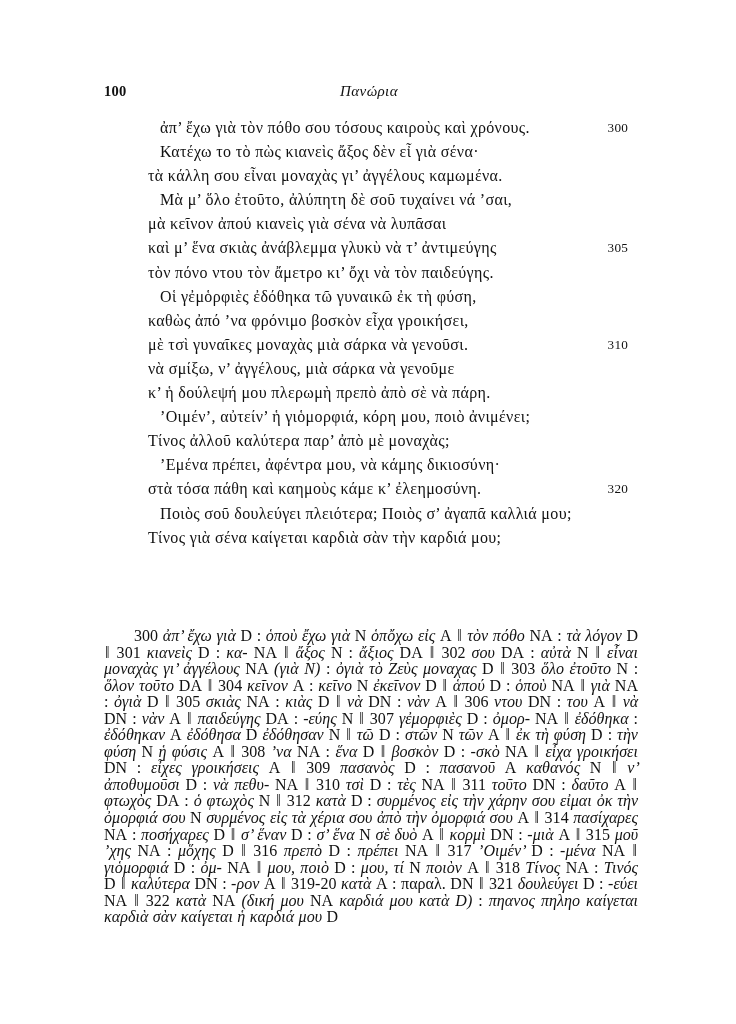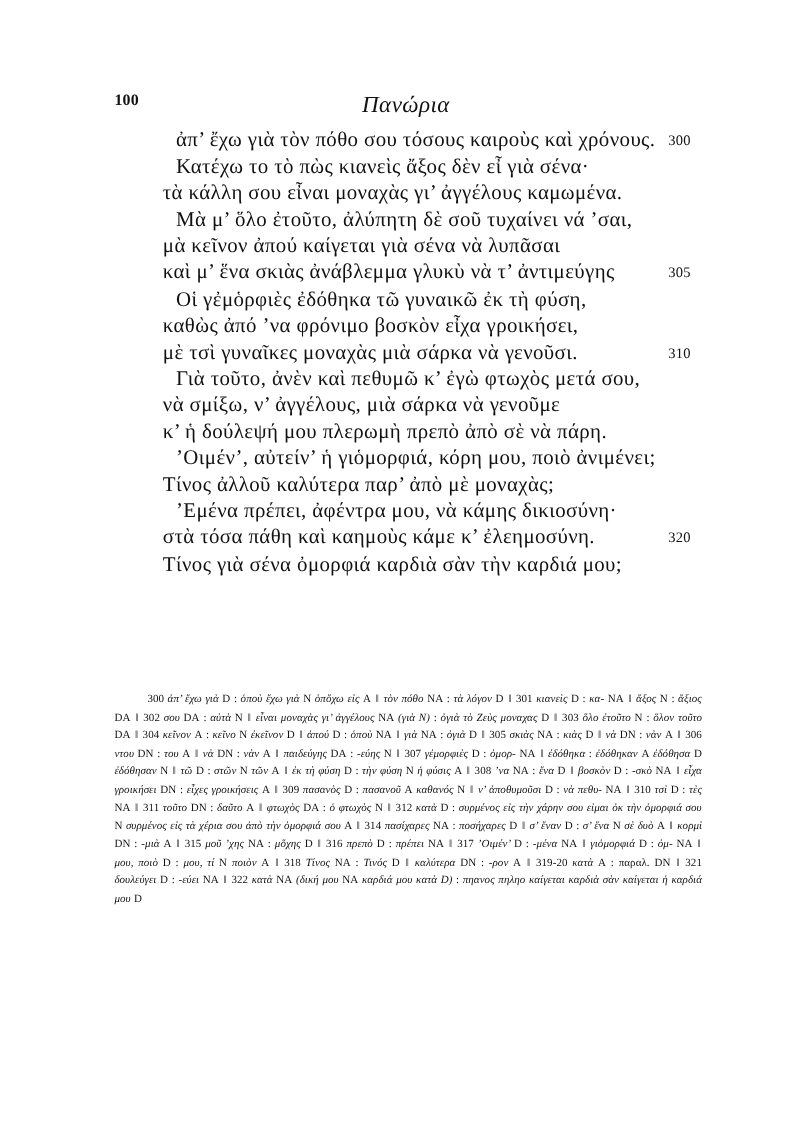--- a/index.html
+++ b/index.html
@@ -42,40 +42,40 @@
     font-weight: bold;
     letter-spacing: .2px;
   }
   .head-title {
     position: absolute;
     left: 0;
     top: 0;
     width: 530px;
     text-align: center;
     font-style: italic;
-    font-size: 21px;
+    font-size: 15px;
     letter-spacing: .4px;
   }
 
   
   .verse-block {
     position: absolute;
     left: 104px;
     top: 88px;
     width: 530px;
   }
   .verse-line {
     position: relative;
     height: 24.1px;
     line-height: 24.1px;
     white-space: nowrap;
   }
   .verse-text {
     display: inline-block;
-    font-size: 19px;
+    font-size: 16px;
     letter-spacing: .35px;
     padding-left: 56px;
   }
   .verse-line.indent .verse-text {
     padding-left: 44px;
   }
   .line-num {
     position: absolute;
     right: 6px;
     top: 0;
@@ -83,21 +83,21 @@
     letter-spacing: .2px;
     font-family: "Liberation Serif", "DejaVu Serif", serif;
   }
 
   
   .apparatus {
     position: absolute;
     left: 104px;
     top: 600px;
     width: 534px;
-    font-size: 10px;
+    font-size: 16px;
     line-height: 16.55px;
     text-align: justify;
     letter-spacing: .05px;
     text-indent: 30px;
     font-style: italic;
     word-spacing: .4px;
   }
   .apparatus .up {
     font-style: normal;
   }
@@ -114,30 +114,31 @@
   <div class="running-head">
     <span class="folio">100</span>
     <span class="head-title">Πανώρια</span>
   </div>
 
   <div class="verse-block">
       <div class="verse-line"><span class="verse-text">ἀπ’ ἔχω γιὰ τὸν πόθο σου τόσους καιροὺς καὶ χρόνους.</span><span class="line-num">300</span></div>
       <div class="verse-line"><span class="verse-text">Κατέχω το τὸ πὼς κιανεὶς ἄξος δὲν εἶ γιὰ σένα·</span></div>
       <div class="verse-line indent"><span class="verse-text">τὰ κάλλη σου εἶναι μοναχὰς γι’ ἀγγέλους καμωμένα.</span></div>
       <div class="verse-line"><span class="verse-text">Μὰ μ’ ὅλο ἐτοῦτο, ἀλύπητη δὲ σοῦ τυχαίνει νά ’σαι,</span></div>
-      <div class="verse-line indent"><span class="verse-text">μὰ κεῖνον ἀπού καίγεται γιὰ σένα νὰ λυπᾶσαι</span></div>
+      <div class="verse-line indent"><span class="verse-text">μὰ κεῖνον ἀπού κιανεὶς γιὰ σένα νὰ λυπᾶσαι</span></div>
       <div class="verse-line indent"><span class="verse-text">καὶ μ’ ἕνα σκιὰς ἀνάβλεμμα γλυκὺ νὰ τ’ ἀντιμεύγης</span><span class="line-num">305</span></div>
+      <div class="verse-line indent"><span class="verse-text">τὸν πόνο ντου τὸν ἄμετρο κι’ ὄχι νὰ τὸν παιδεύγης.</span></div>
       <div class="verse-line"><span class="verse-text">Οἱ γἐμὁρφιὲς ἐδόθηκα τῶ γυναικῶ ἐκ τὴ φύση,</span></div>
       <div class="verse-line indent"><span class="verse-text">καθὼς ἀπό ’να φρόνιμο βοσκὸν εἶχα γροικήσει,</span></div>
       <div class="verse-line indent"><span class="verse-text">μὲ τσὶ γυναῖκες μοναχὰς μιὰ σάρκα νὰ γενοῦσι.</span><span class="line-num">310</span></div>
-      <div class="verse-line"><span class="verse-text">Γιὰ τοῦτο, ἀνὲν καὶ πεθυμῶ κ’ ἐγὼ φτωχὸς μετά σου,</span></div>
       <div class="verse-line indent"><span class="verse-text">νὰ σμίξω, ν’ ἀγγέλους, μιὰ σάρκα νὰ γενοῦμε</span></div>
       <div class="verse-line indent"><span class="verse-text">κ’ ἡ δούλεψή μου πλερωμὴ πρεπὸ ἀπὸ σὲ νὰ πάρη.</span></div>
       <div class="verse-line"><span class="verse-text">’Οιμέν’, αὐτείν’ ἡ γιὁμορφιά, κόρη μου, ποιὸ ἀνιμένει;</span></div>
       <div class="verse-line indent"><span class="verse-text">Τίνος ἀλλοῦ καλύτερα παρ’ ἀπὸ μὲ μοναχὰς;</span></div>
       <div class="verse-line"><span class="verse-text">’Εμένα πρέπει, ἀφέντρα μου, νὰ κάμης δικιοσύνη·</span></div>
       <div class="verse-line indent"><span class="verse-text">στὰ τόσα πάθη καὶ καημοὺς κάμε κ’ ἐλεημοσύνη.</span><span class="line-num">320</span></div>
-      <div class="verse-line indent"><span class="verse-text">Τίνος γιὰ σένα ὀμορφιά καρδιὰ σὰν τὴν καρδιά μου;</span></div>
+      <div class="verse-line"><span class="verse-text">Ποιὸς σοῦ δουλεύγει πλειότερα; Ποιὸς σ’ ἀγαπᾶ καλλιά μου;</span></div>
+      <div class="verse-line indent"><span class="verse-text">Τίνος γιὰ σένα καίγεται καρδιὰ σὰν τὴν καρδιά μου;</span></div>
     </div>
 
   <div class="apparatus"><span class="up">300</span> <span>ἀπ’</span> <span>ἔχω</span> <span>γιὰ</span> <span class="up">D</span> <span class="up">:</span> <span>ὁποὺ</span> <span>ἔχω</span> <span>γιὰ</span> <span class="up">N</span> <span>ὁπὄχω</span> <span>εἰς</span> <span class="up">A</span> <span class="bar">‖</span> <span>τὸν</span> <span>πόθο</span> <span class="up">NA</span> <span class="up">:</span> <span>τὰ</span> <span>λόγον</span> <span class="up">D</span> <span class="bar">‖</span> <span class="up">301</span> <span>κιανεὶς</span> <span class="up">D</span> <span class="up">:</span> <span>κα-</span> <span class="up">NA</span> <span class="bar">‖</span> <span>ἄξος</span> <span class="up">N</span> <span class="up">:</span> <span>ἄξιος</span> <span class="up">DA</span> <span class="bar">‖</span> <span class="up">302</span> <span>σου</span> <span class="up">DA</span> <span class="up">:</span> <span>αὐτὰ</span> <span class="up">N</span> <span class="bar">‖</span> <span>εἶναι</span> <span>μοναχὰς</span> <span>γι’</span> <span>ἀγγέλους</span> <span class="up">NA</span> <span>(γιὰ</span> <span>N)</span> <span class="up">:</span> <span>ὀγιὰ</span> <span>τὸ</span> <span>Ζεὺς</span> <span>μοναχας</span> <span class="up">D</span> <span class="bar">‖</span> <span class="up">303</span> <span>ὅλο</span> <span>ἐτοῦτο</span> <span class="up">N</span> <span class="up">:</span> <span>ὅλον</span> <span>τοῦτο</span> <span class="up">DA</span> <span class="bar">‖</span> <span class="up">304</span> <span>κεῖνον</span> <span class="up">A</span> <span class="up">:</span> <span>κεῖνο</span> <span class="up">N</span> <span>ἐκεῖνον</span> <span class="up">D</span> <span class="bar">‖</span> <span>ἁπού</span> <span class="up">D</span> <span class="up">:</span> <span>ὁποὺ</span> <span class="up">NA</span> <span class="bar">‖</span> <span>γιὰ</span> <span class="up">NA</span> <span class="up">:</span> <span>ὀγιὰ</span> <span class="up">D</span> <span class="bar">‖</span> <span class="up">305</span> <span>σκιὰς</span> <span class="up">NA</span> <span class="up">:</span> <span>κιὰς</span> <span class="up">D</span> <span class="bar">‖</span> <span>νὰ</span> <span class="up">DN</span> <span class="up">:</span> <span>νὰν</span> <span class="up">A</span> <span class="bar">‖</span> <span class="up">306</span> <span>ντου</span> <span class="up">DN</span> <span class="up">:</span> <span>του</span> <span class="up">A</span> <span class="bar">‖</span> <span>νὰ</span> <span class="up">DN</span> <span class="up">:</span> <span>νὰν</span> <span class="up">A</span> <span class="bar">‖</span> <span>παιδεύγης</span> <span class="up">DA</span> <span class="up">:</span> <span>-εύης</span> <span class="up">N</span> <span class="bar">‖</span> <span class="up">307</span> <span>γἐμορφιὲς</span> <span class="up">D</span> <span class="up">:</span> <span>ὀμορ-</span> <span class="up">NA</span> <span class="bar">‖</span> <span>ἐδόθηκα</span> <span class="up">:</span> <span>ἐδόθηκαν</span> <span class="up">A</span> <span>ἐδόθησα</span> <span class="up">D</span> <span>ἐδόθησαν</span> <span class="up">N</span> <span class="bar">‖</span> <span>τῶ</span> <span class="up">D</span> <span class="up">:</span> <span>στῶν</span> <span class="up">N</span> <span>τῶν</span> <span class="up">A</span> <span class="bar">‖</span> <span>ἐκ</span> <span>τὴ</span> <span>φύση</span> <span class="up">D</span> <span class="up">:</span> <span>τὴν</span> <span>φύση</span> <span class="up">N</span> <span>ἡ</span> <span>φύσις</span> <span class="up">A</span> <span class="bar">‖</span> <span class="up">308</span> <span>’να</span> <span class="up">NA</span> <span class="up">:</span> <span>ἕνα</span> <span class="up">D</span> <span class="bar">‖</span> <span>βοσκὸν</span> <span class="up">D</span> <span class="up">:</span> <span>-σκὸ</span> <span class="up">NA</span> <span class="bar">‖</span> <span>εἶχα</span> <span>γροικήσει</span> <span class="up">DN</span> <span class="up">:</span> <span>εἶχες</span> <span>γροικήσεις</span> <span class="up">A</span> <span class="bar">‖</span> <span class="up">309</span> <span>πασανὸς</span> <span class="up">D</span> <span class="up">:</span> <span>πασανοῦ</span> <span class="up">A</span> <span>καθανός</span> <span class="up">N</span> <span class="bar">‖</span> <span>ν’</span> <span>ἀποθυμοῦσι</span> <span class="up">D</span> <span class="up">:</span> <span>νὰ</span> <span>πεθυ-</span> <span class="up">NA</span> <span class="bar">‖</span> <span class="up">310</span> <span>τσὶ</span> <span class="up">D</span> <span class="up">:</span> <span>τὲς</span> <span class="up">NA</span> <span class="bar">‖</span> <span class="up">311</span> <span>τοῦτο</span> <span class="up">DN</span> <span class="up">:</span> <span>δαῦτο</span> <span class="up">A</span> <span class="bar">‖</span> <span>φτωχὸς</span> <span class="up">DA</span> <span class="up">:</span> <span>ὁ</span> <span>φτωχὸς</span> <span class="up">N</span> <span class="bar">‖</span> <span class="up">312</span> <span>κατὰ</span> <span class="up">D</span> <span class="up">:</span> <span>συρμένος</span> <span>εἰς</span> <span>τὴν</span> <span>χάρην</span> <span>σου</span> <span>εἰμαι</span> <span>ὀκ</span> <span>τὴν</span> <span>ὀμορφιά</span> <span>σου</span> <span class="up">N</span> <span>συρμένος</span> <span>εἰς</span> <span>τὰ</span> <span>χέρια</span> <span>σου</span> <span>ἀπὸ</span> <span>τὴν</span> <span>ὀμορφιά</span> <span>σου</span> <span class="up">A</span> <span class="bar">‖</span> <span class="up">314</span> <span>πασίχαρες</span> <span class="up">NA</span> <span class="up">:</span> <span>ποσήχαρες</span> <span class="up">D</span> <span class="bar">‖</span> <span>σ’</span> <span>ἕναν</span> <span class="up">D</span> <span class="up">:</span> <span>σ’</span> <span>ἕνα</span> <span class="up">N</span> <span>σὲ</span> <span>δυὸ</span> <span class="up">A</span> <span class="bar">‖</span> <span>κορμὶ</span> <span class="up">DN</span> <span class="up">:</span> <span>-μιὰ</span> <span class="up">A</span> <span class="bar">‖</span> <span class="up">315</span> <span>μοῦ</span> <span>’χης</span> <span class="up">NA</span> <span class="up">:</span> <span>μὅχης</span> <span class="up">D</span> <span class="bar">‖</span> <span class="up">316</span> <span>πρεπὸ</span> <span class="up">D</span> <span class="up">:</span> <span>πρέπει</span> <span class="up">NA</span> <span class="bar">‖</span> <span class="up">317</span> <span>’Οιμέν’</span> <span class="up">D</span> <span class="up">:</span> <span>-μένα</span> <span class="up">NA</span> <span class="bar">‖</span> <span>γιὁμορφιά</span> <span class="up">D</span> <span class="up">:</span> <span>ὀμ-</span> <span class="up">NA</span> <span class="bar">‖</span> <span>μου,</span> <span>ποιὸ</span> <span class="up">D</span> <span class="up">:</span> <span>μου,</span> <span>τί</span> <span class="up">N</span> <span>ποιὸν</span> <span class="up">A</span> <span class="bar">‖</span> <span class="up">318</span> <span>Τίνος</span> <span class="up">NA</span> <span class="up">:</span> <span>Τινός</span> <span class="up">D</span> <span class="bar">‖</span> <span>καλύτερα</span> <span class="up">DN</span> <span class="up">:</span> <span>-ρον</span> <span class="up">A</span> <span class="bar">‖</span> <span class="up">319-20</span> <span>κατὰ</span> <span class="up">A</span> <span class="up">:</span> <span class="up">παραλ.</span> <span class="up">DN</span> <span class="bar">‖</span> <span class="up">321</span> <span>δουλεύγει</span> <span class="up">D</span> <span class="up">:</span> <span>-εύει</span> <span class="up">NA</span> <span class="bar">‖</span> <span class="up">322</span> <span>κατὰ</span> <span class="up">NA</span> <span>(δική</span> <span>μου</span> <span class="up">NA</span> <span>καρδιά</span> <span>μου</span> <span>κατὰ</span> <span>D)</span> <span class="up">:</span> <span>πηανος</span> <span>πηληο</span> <span>καίγεται</span> <span>καρδιὰ</span> <span>σὰν</span> <span>καίγεται</span> <span>ἡ</span> <span>καρδιά</span> <span>μου</span> <span class="up">D</span></div>
 
 </div>
 
 </body></html>

